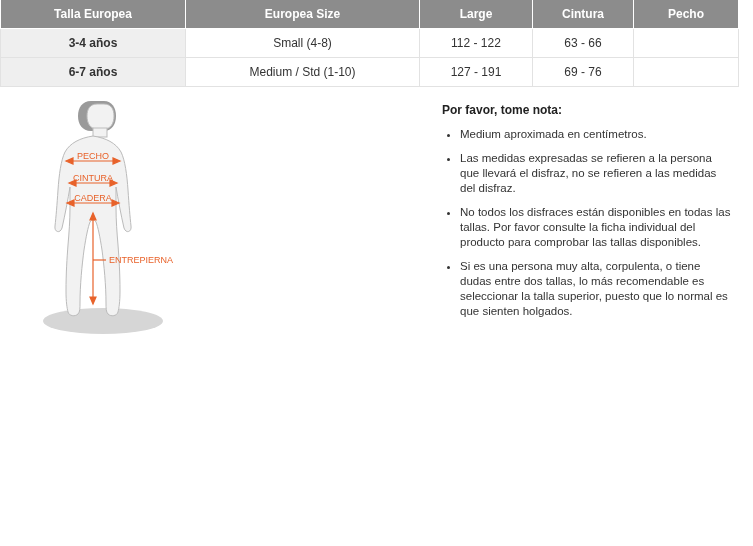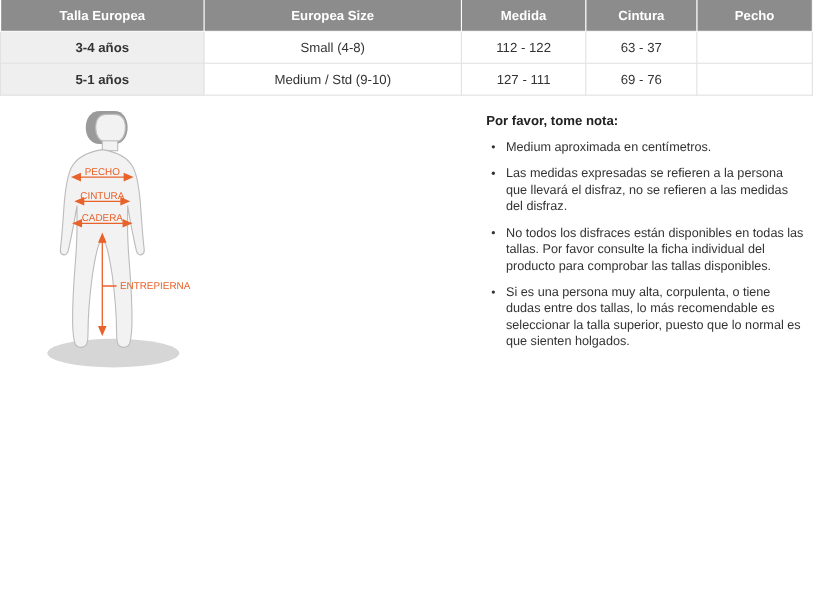--- a/index.html
+++ b/index.html
@@ -109,37 +109,37 @@
       <col class="c1">
         <col class="c2">
         <col class="c3">
         <col class="c4">
         <col class="c5">
     </colgroup>
     <thead>
       <tr>
         <th>Talla Europea</th>
         <th>Europea Size</th>
-        <th>Medida</th>
+        <th>Large</th>
         <th>Cintura</th>
         <th>Pecho</th>
       </tr>
     </thead>
     <tbody>
       <tr>
         <td class="eu">3-4 años</td>
         <td>Small (4-8)</td>
         <td>112 - 122</td>
-        <td>63 - 37</td>
+        <td>63 - 66</td>
         <td class="empty"></td>
       </tr>
       <tr>
-        <td class="eu">5-1 años</td>
-        <td>Medium / Std (9-10)</td>
-        <td>127 - 111</td>
+        <td class="eu">6-7 años</td>
+        <td>Medium / Std (1-10)</td>
+        <td>127 - 191</td>
         <td>69 - 76</td>
         <td class="empty"></td>
       </tr>
     </tbody>
   </table>
 
   <div class="lower">
 
     <div class="figure-wrap">
       <svg width="300" height="250" viewBox="0 0 300 250">

